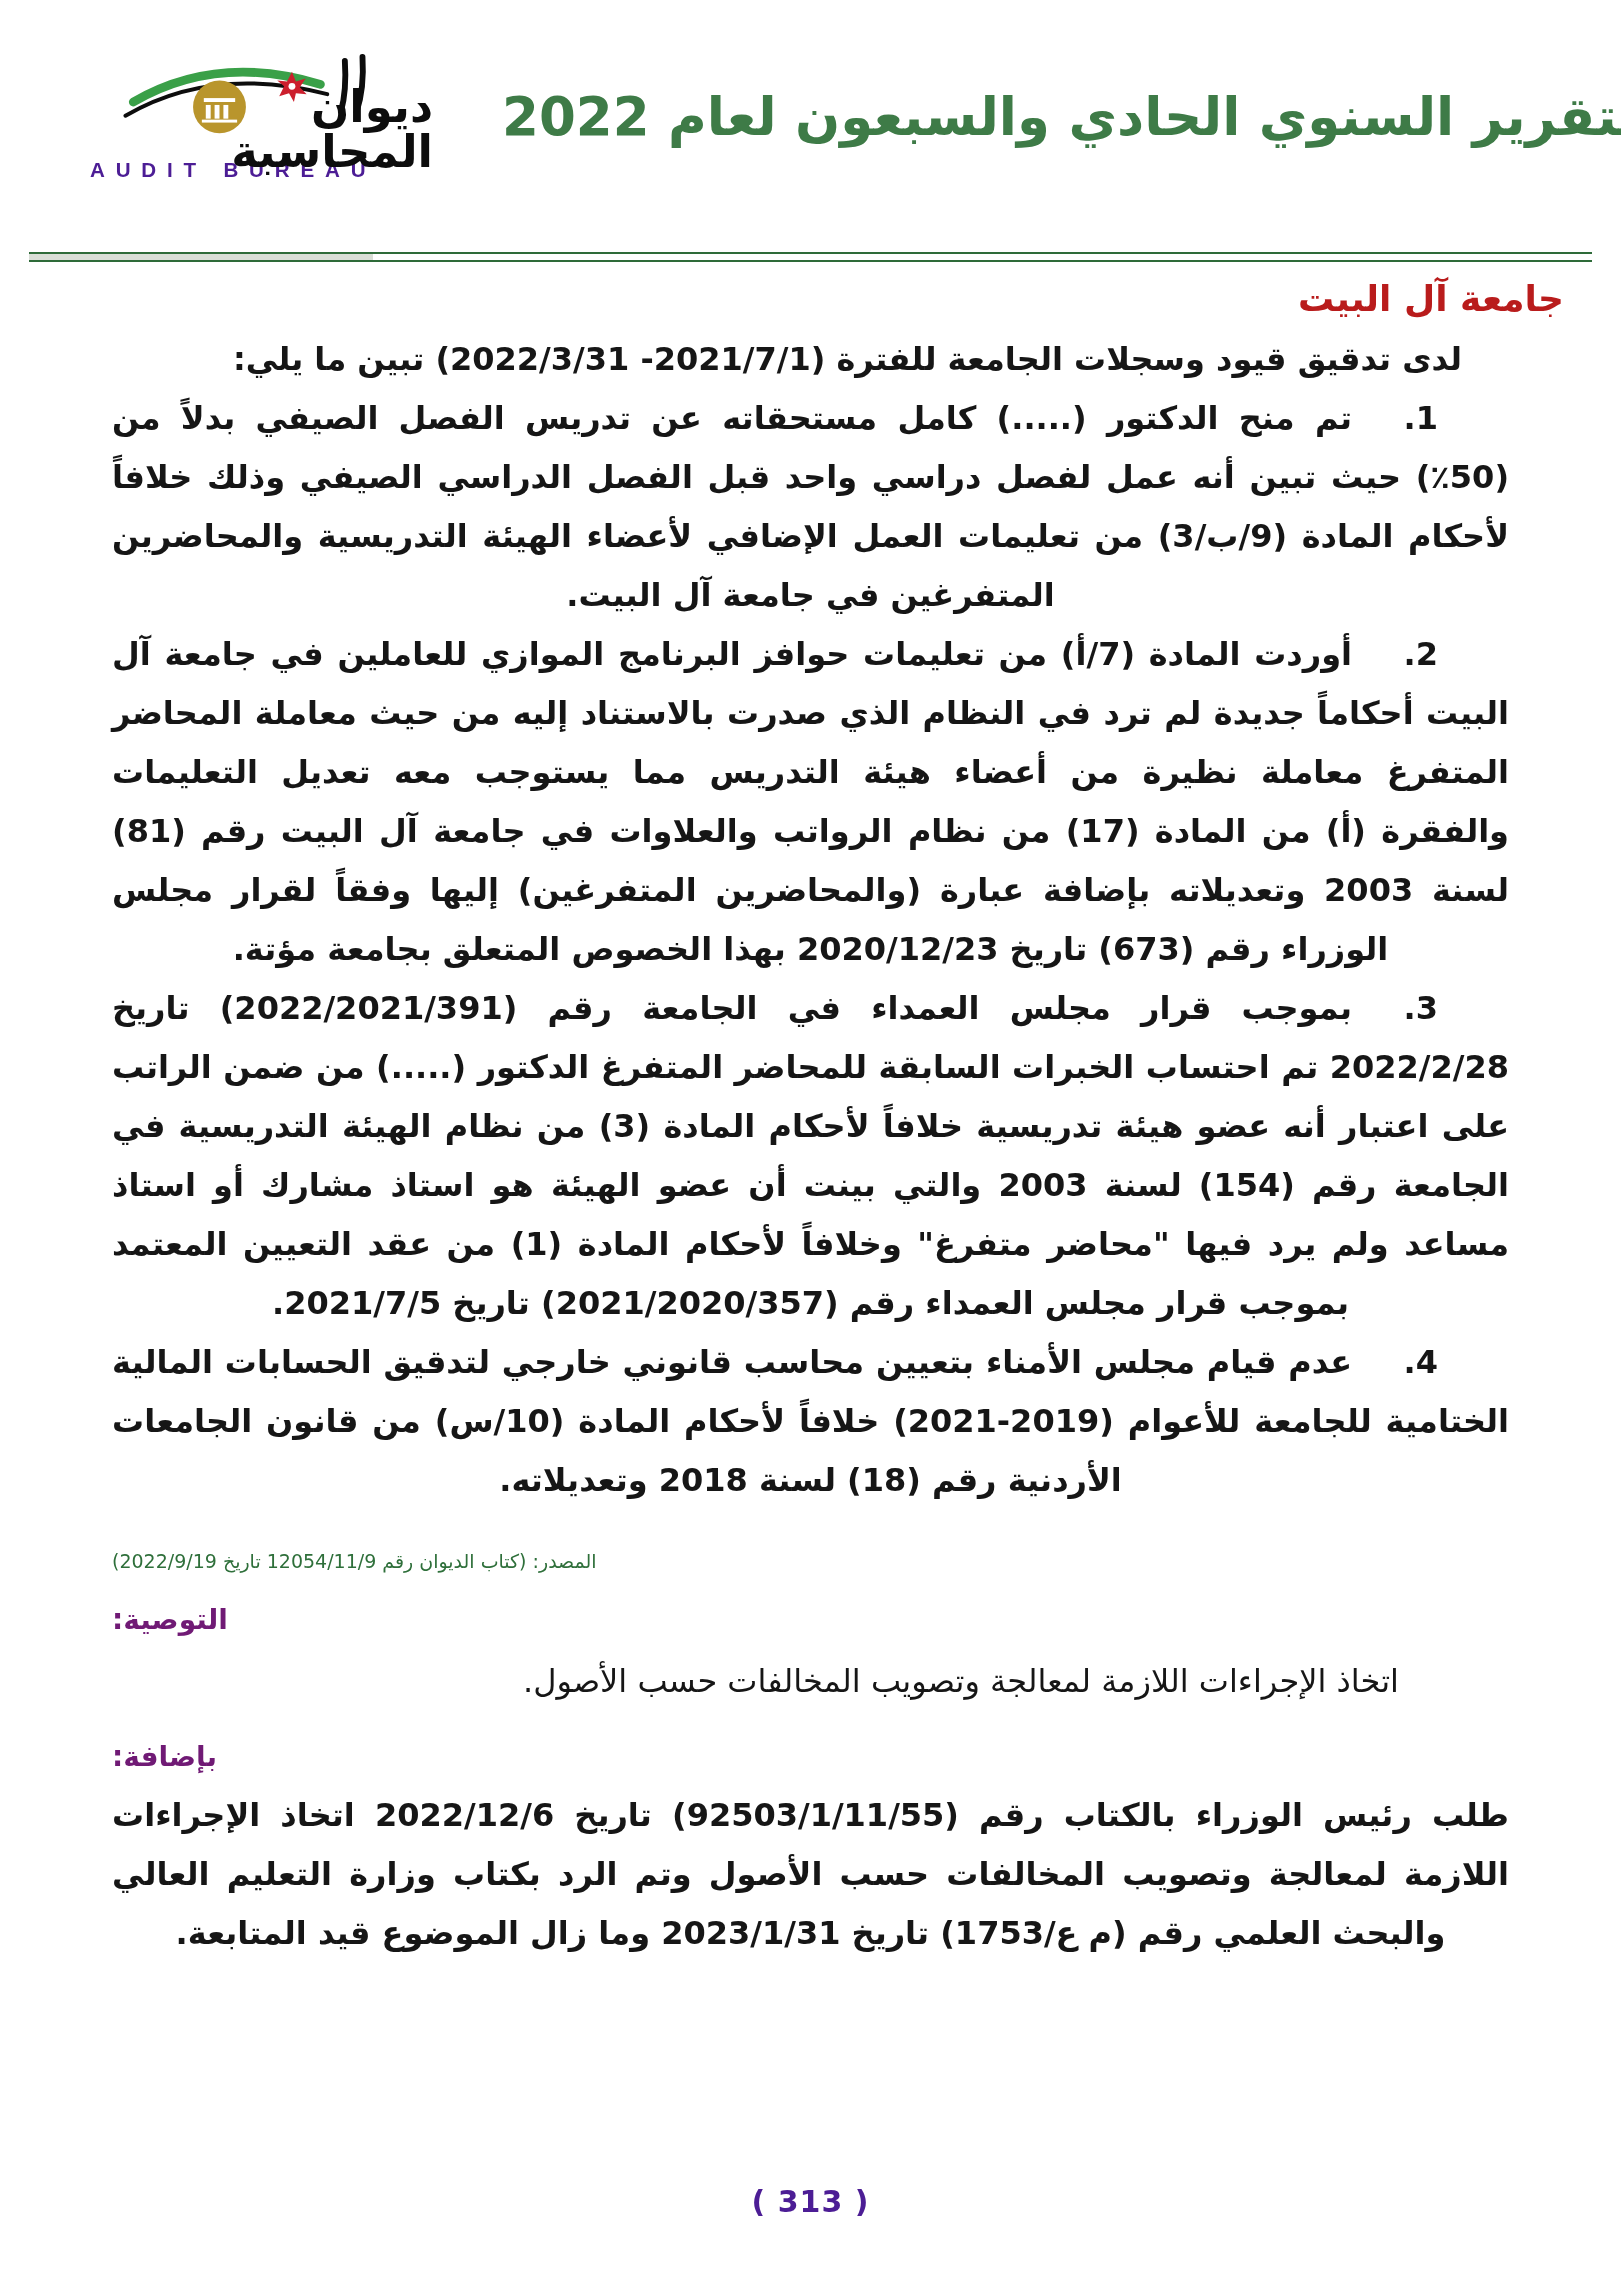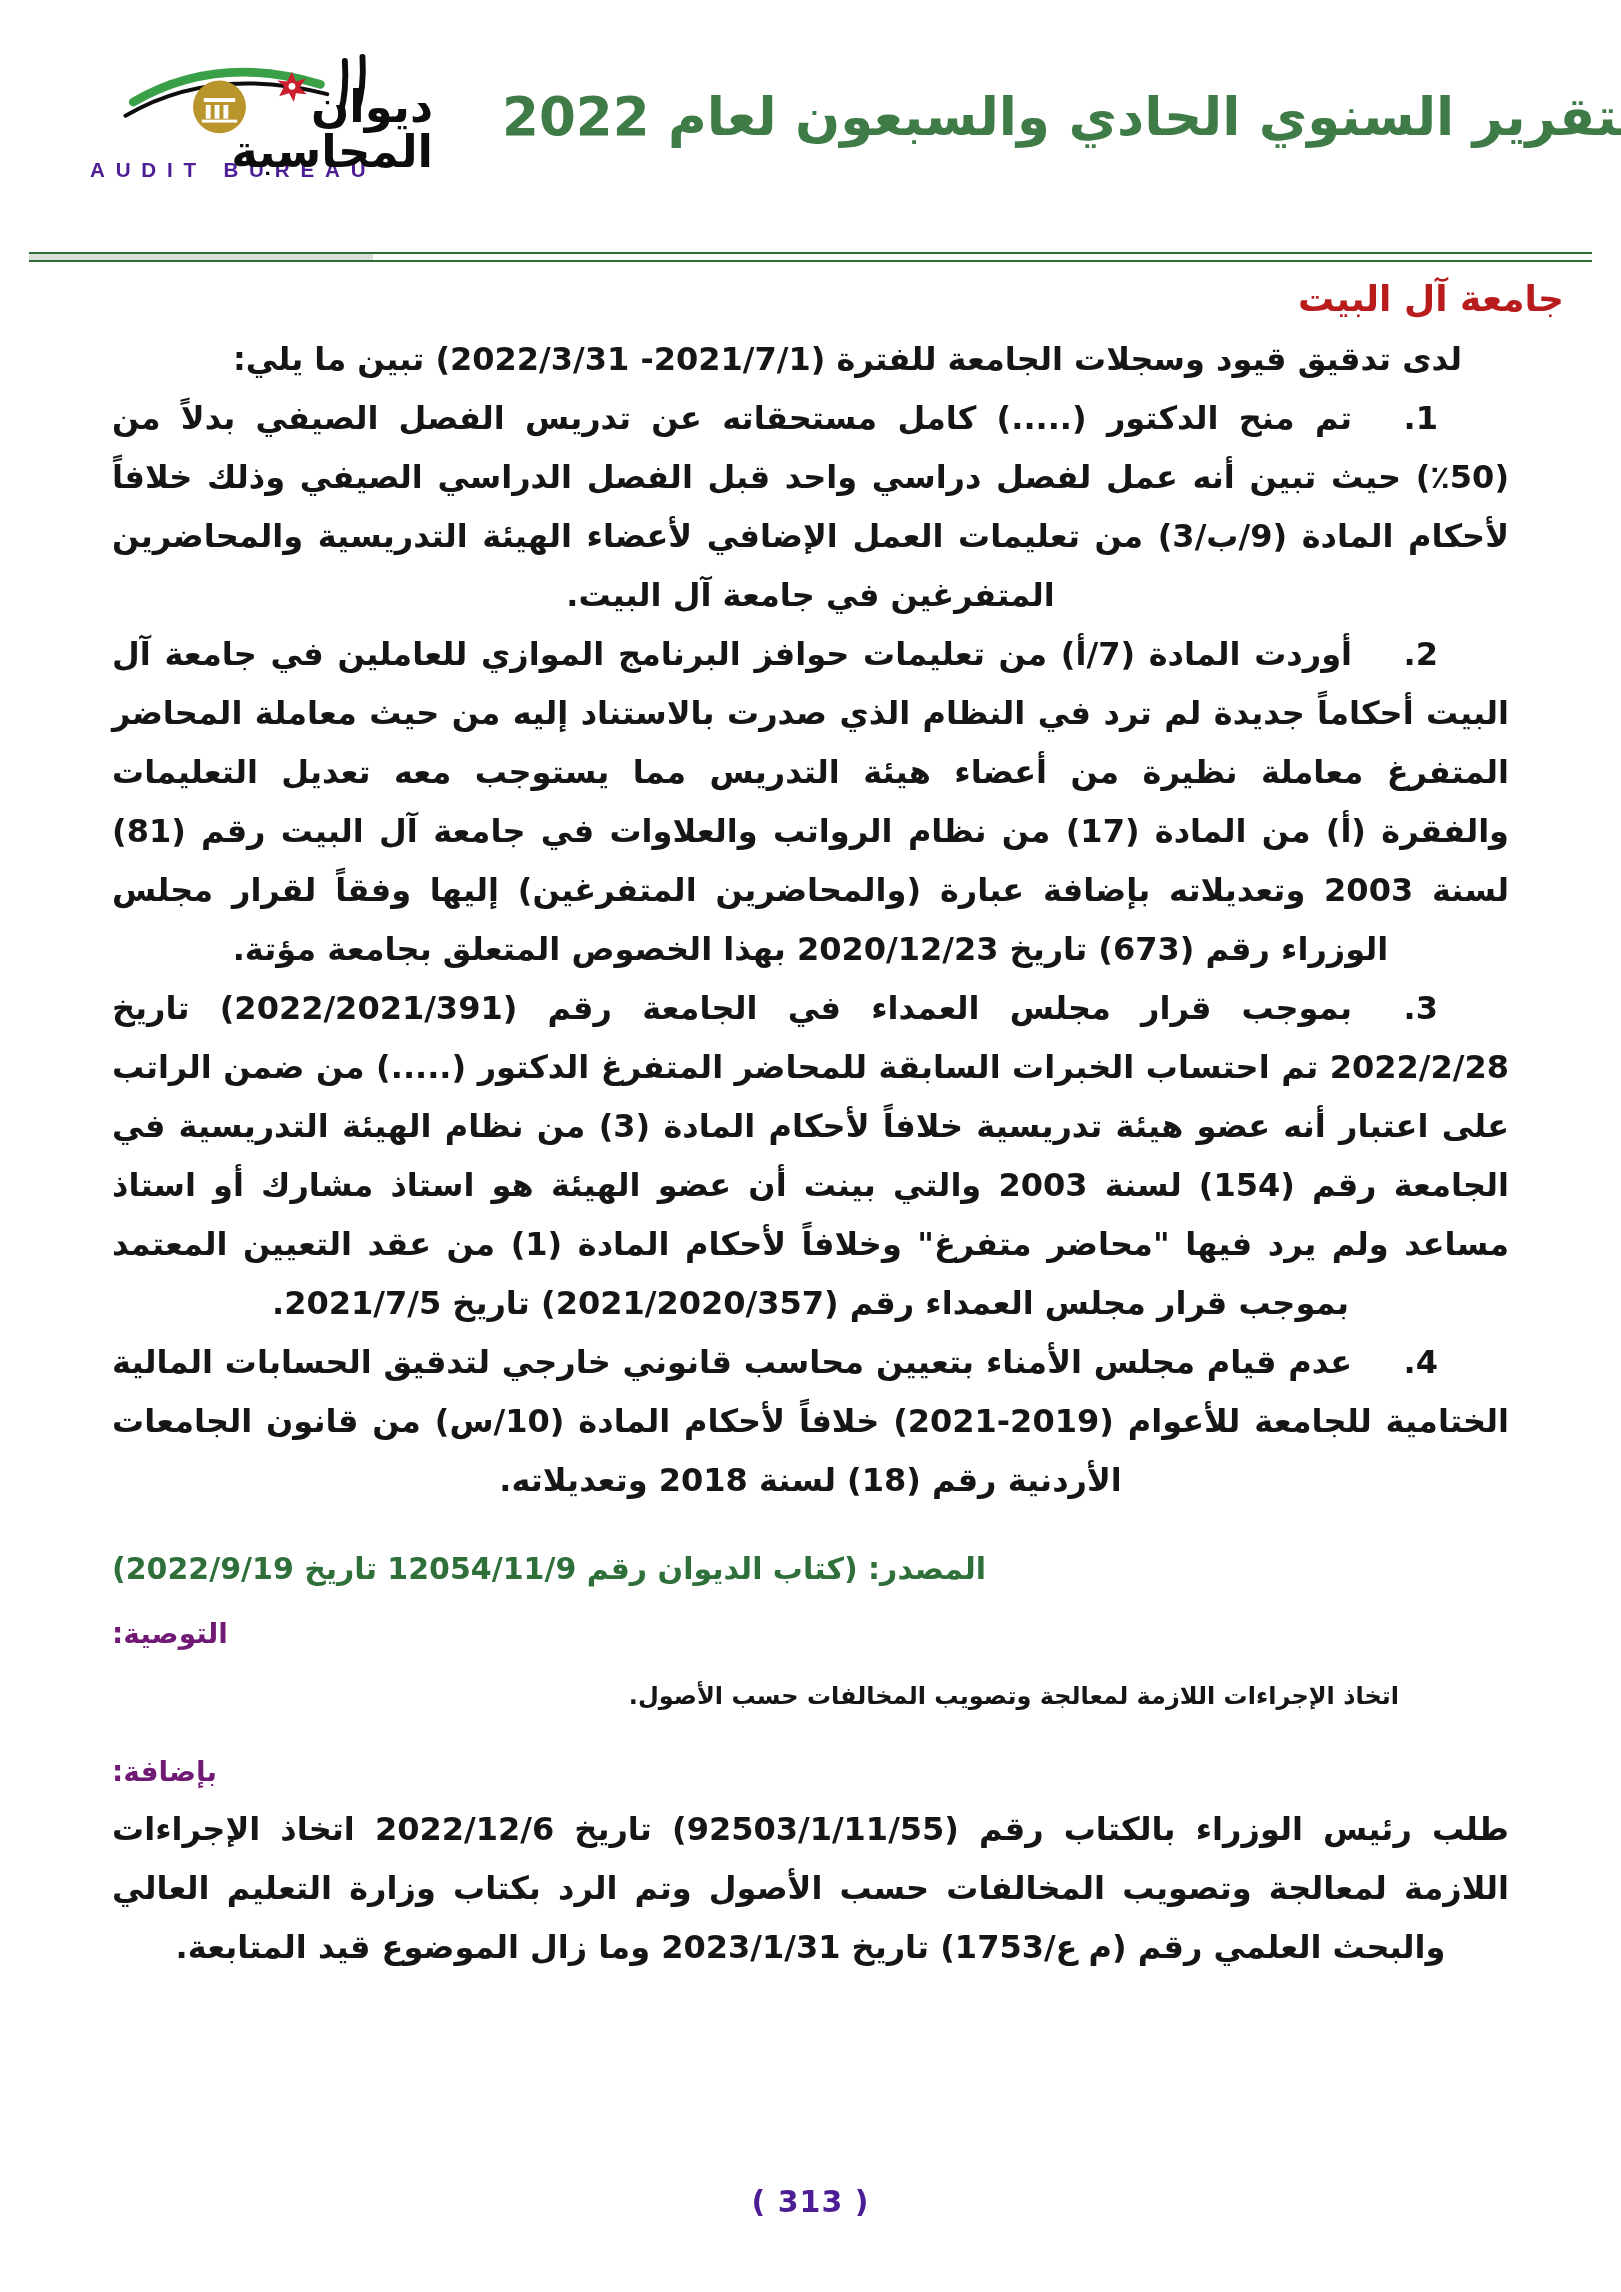--- a/index.html
+++ b/index.html
@@ -97,35 +97,35 @@
   .finding-text{
     margin:0;
     font-size:32px;font-weight:700;
     line-height:59px;
     text-align:justify;
     text-align-last:center;
     text-indent:157px;
   }
   .source-line{
     margin:39px 0 0 0;
-    font-size:30px;font-weight:bold;
+    font-size:19px;font-weight:normal;
     color:#2e6f3a;
     text-align:left;
     line-height:1.3;
   }
   .sub-heading{
     margin:29px 0 0 0;
     font-size:28px;font-weight:bold;
     color:#701a75;
     text-align:left;
     line-height:1.2;
   }
   .rec-text{
     margin:15.7px 0 0 0;
-    font-size:24px;font-weight:700;
+    font-size:32px;font-weight:400;
     line-height:59px;
     text-align:right;
     text-indent:110px;
   }
   .action-text{
     margin:11.8px 0 0 0;
     font-size:32px;font-weight:700;
     line-height:59px;
     text-align:justify;
     text-align-last:center;

